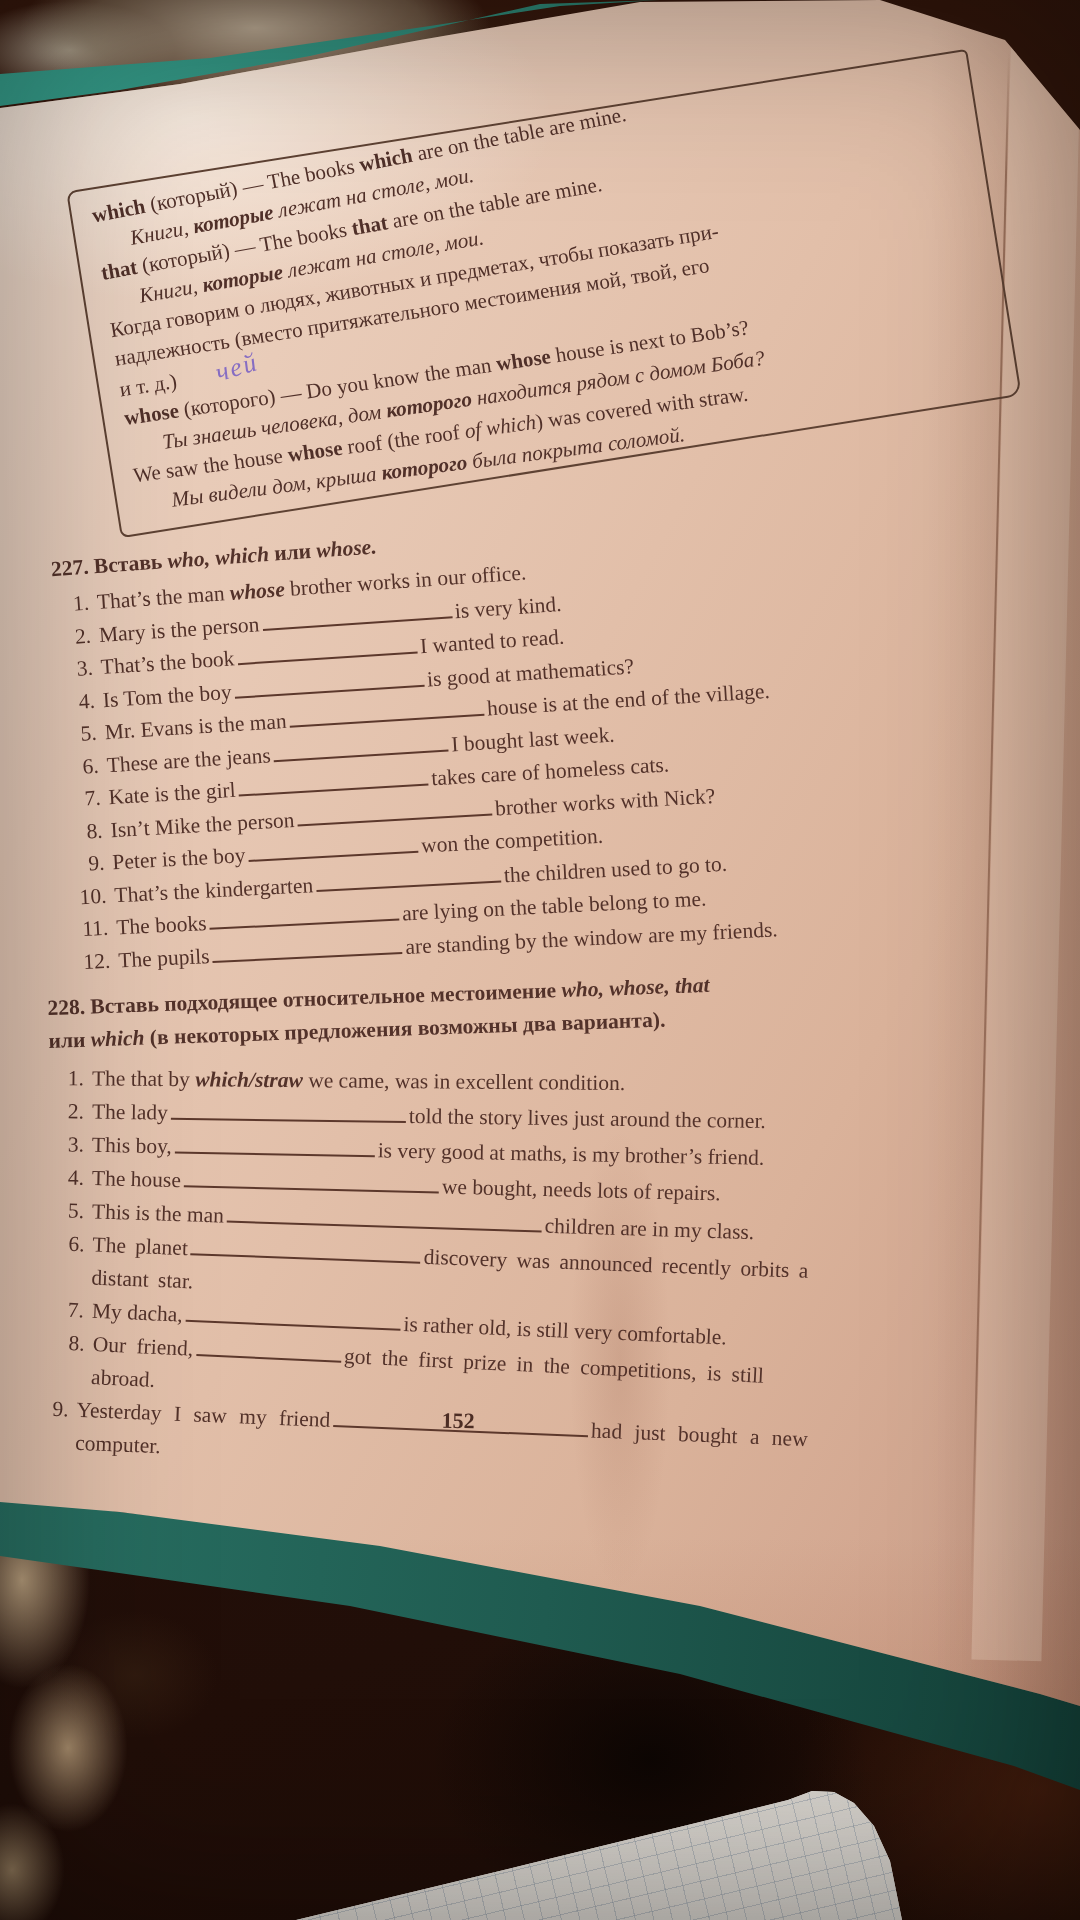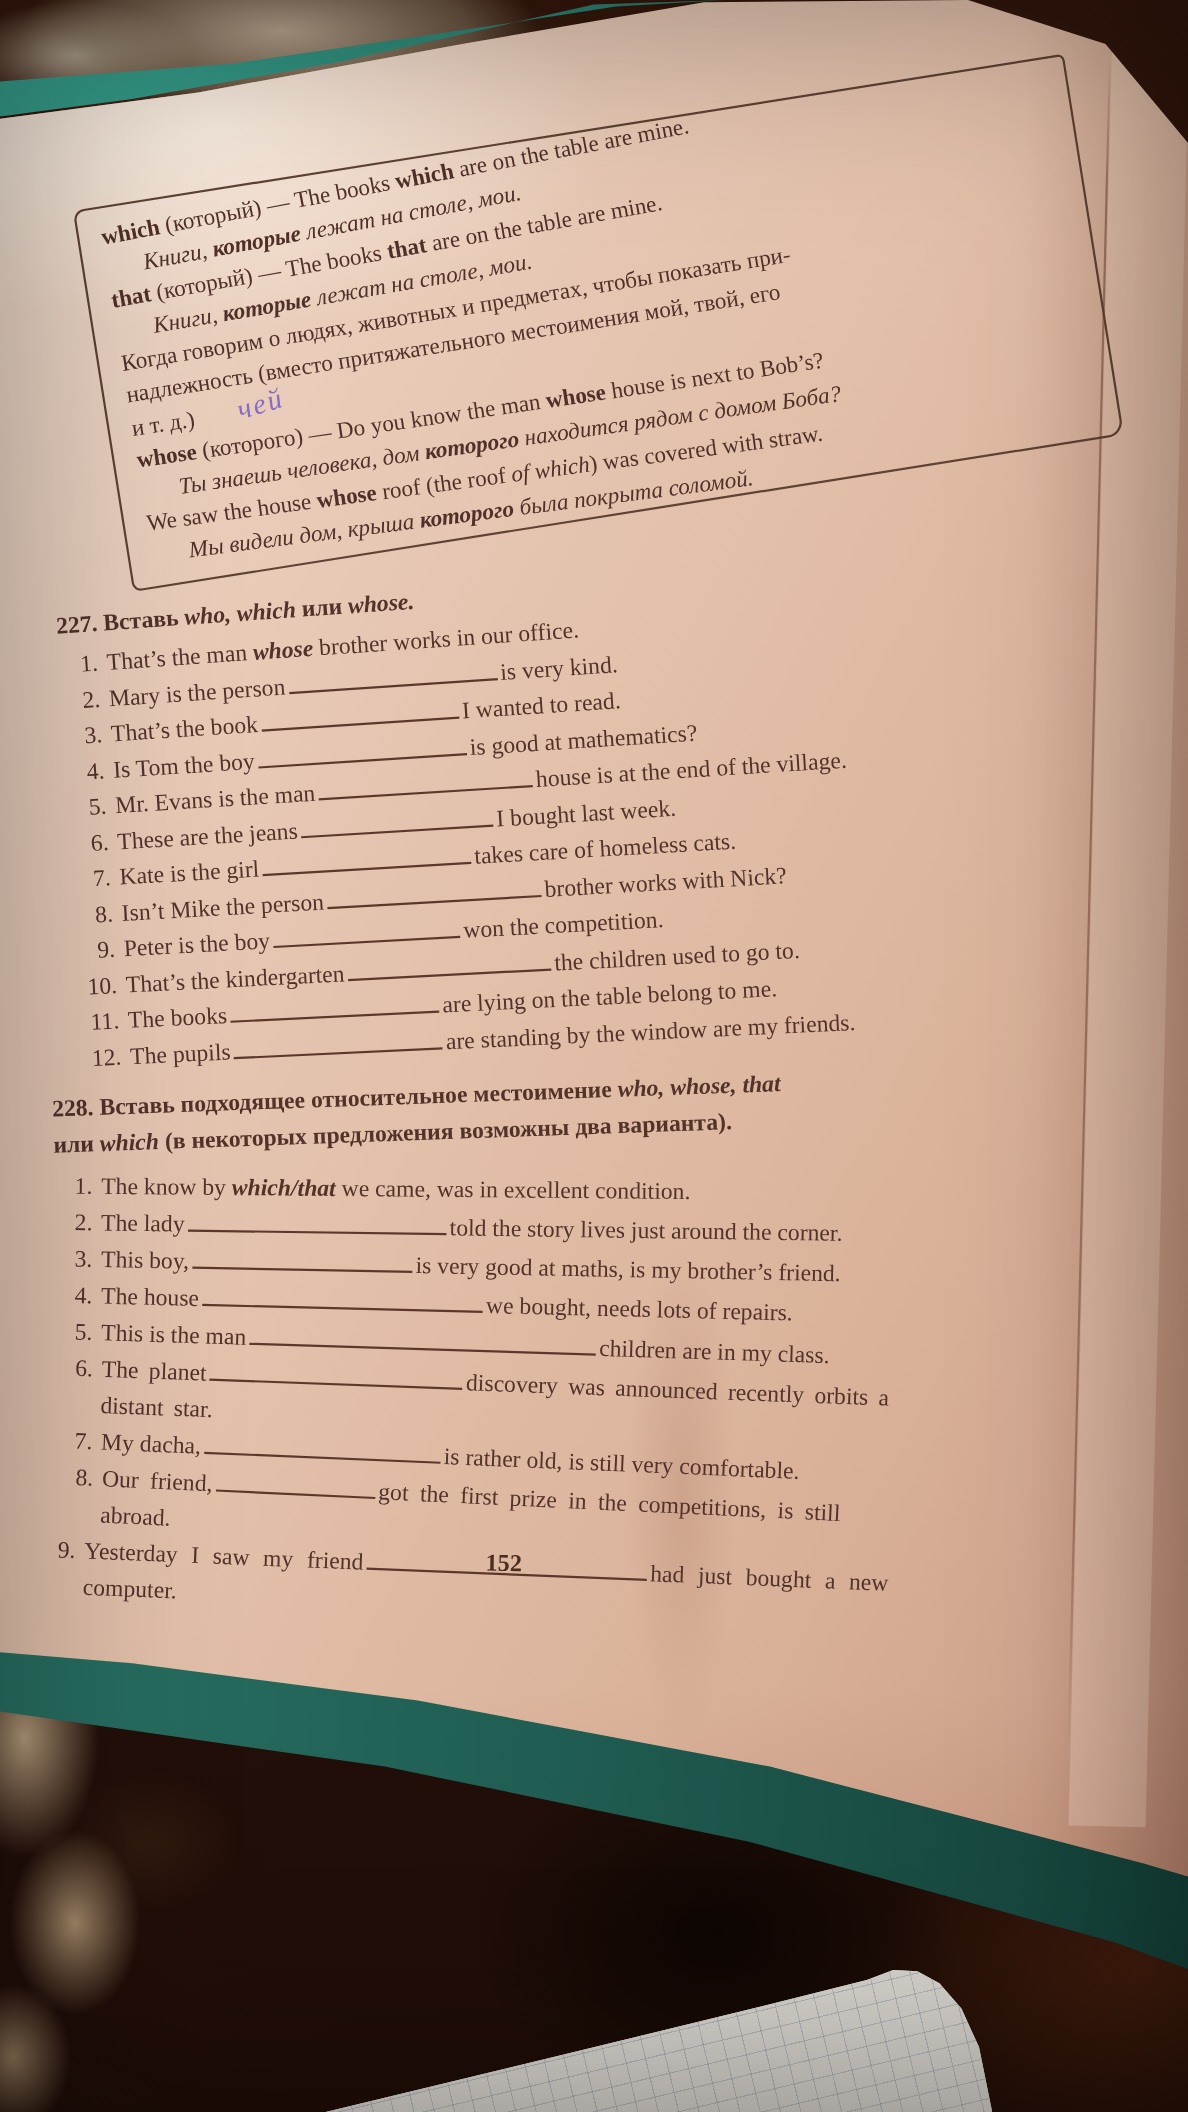--- a/index.html
+++ b/index.html
@@ -171,21 +171,21 @@
         <div class="item"><span class="num">12.</span><span class="txt"><span>The pupils</span><span class="blank" style="width: 190px;"></span><span>are standing by the window are my friends.</span></span></div>
       </div>
     </div>
 
     <div class="ex ex228">
       <div class="ex-title">
         <div><span class="b">228. Вставь подходящее относительное местоимение </span><span class="b i">who, whose, that</span></div>
         <div><span class="b">или </span><span class="b i">which </span><span class="b">(в некоторых предложения возможны два варианта).</span></div>
       </div>
       <div>
-        <div class="item"><span class="num">1.</span><span class="txt"><span>The know by </span><span class="b i">which/that</span><span> we came, was in excellent condition.</span></span><div class="cont"></div></div>
+        <div class="item"><span class="num">1.</span><span class="txt"><span>The that by </span><span class="b i">which/straw</span><span> we came, was in excellent condition.</span></span><div class="cont"></div></div>
         <div class="item"><span class="num">2.</span><span class="txt"><span>The lady</span><span class="blank" style="width: 235px;"></span><span>told the story lives just around the corner.</span></span><div class="cont"></div></div>
         <div class="item"><span class="num">3.</span><span class="txt"><span>This boy,</span><span class="blank" style="width: 200px;"></span><span>is very good at maths, is my brother’s friend.</span></span><div class="cont"></div></div>
         <div class="item"><span class="num">4.</span><span class="txt"><span>The house</span><span class="blank" style="width: 255px;"></span><span>we bought, needs lots of repairs.</span></span><div class="cont"></div></div>
         <div class="item"><span class="num">5.</span><span class="txt"><span>This is the man</span><span class="blank" style="width: 315px;"></span><span>children are in my class.</span></span><div class="cont"></div></div>
         <div class="item"><span class="num">6.</span><span class="txt"><span>The planet</span><span class="blank" style="width: 230px;"></span><span>discovery was announced recently orbits a</span></span><div class="cont"><span>distant star.</span></div></div>
         <div class="item"><span class="num">7.</span><span class="txt"><span>My dacha,</span><span class="blank" style="width: 215px;"></span><span>is rather old, is still very comfortable.</span></span><div class="cont"></div></div>
         <div class="item"><span class="num">8.</span><span class="txt"><span>Our friend,</span><span class="blank" style="width: 145px;"></span><span>got the first prize in the competitions, is still</span></span><div class="cont"><span>abroad.</span></div></div>
         <div class="item"><span class="num">9.</span><span class="txt"><span>Yesterday I saw my friend</span><span class="blank" style="width: 255px;"></span><span>had just bought a new</span></span><div class="cont"><span>computer.</span></div></div>
       </div>
     </div>

